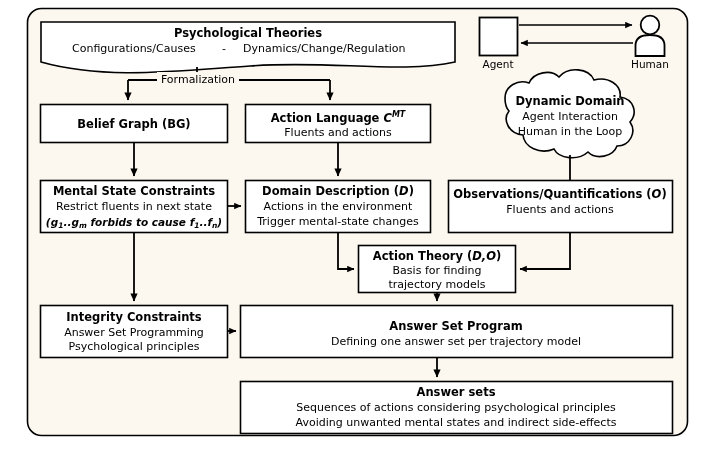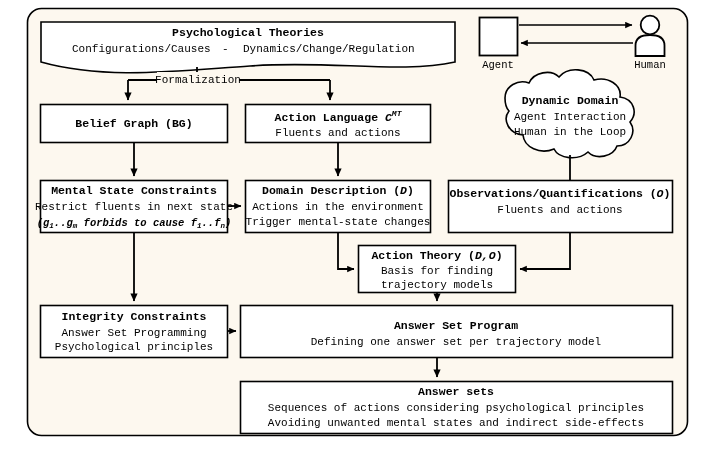--- a/index.html
+++ b/index.html
@@ -1,18 +1,18 @@
 <!DOCTYPE html>
 <html><head>
 <meta charset="utf-8">
 <style>
   html,body{margin:0;padding:0;background:#ffffff;}
   body{width:706px;height:454px;overflow:hidden;
        font-family:"DejaVu Sans","Liberation Sans",sans-serif;}
-  #stage{position:relative;width:706px;height:454px;font-family:Liberation Mono, monospace;}
+  #stage{position:relative;width:706px;height:454px;}
   #svgroot{position:absolute;left:0;top:0;width:706px;height:454px;}
   text{dominant-baseline:middle;}
 </style>
 </head>
 <body>
 
 <div id="stage">
 <svg id="svgroot" viewBox="0 0 706 454" xmlns="http://www.w3.org/2000/svg">
 
   <defs>

